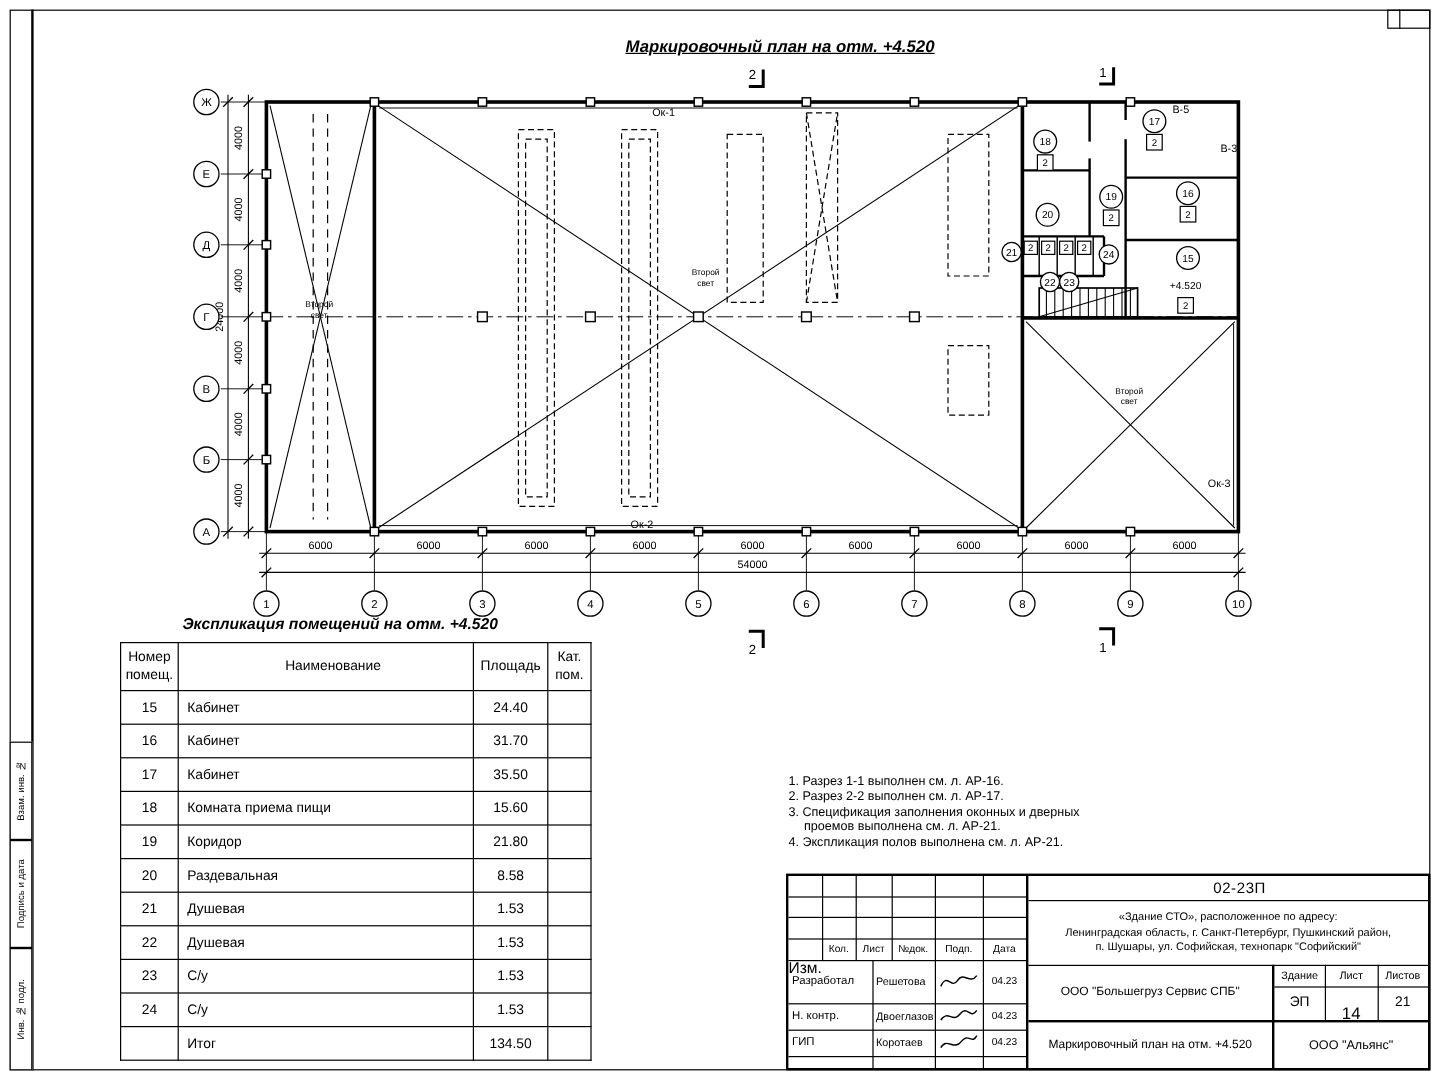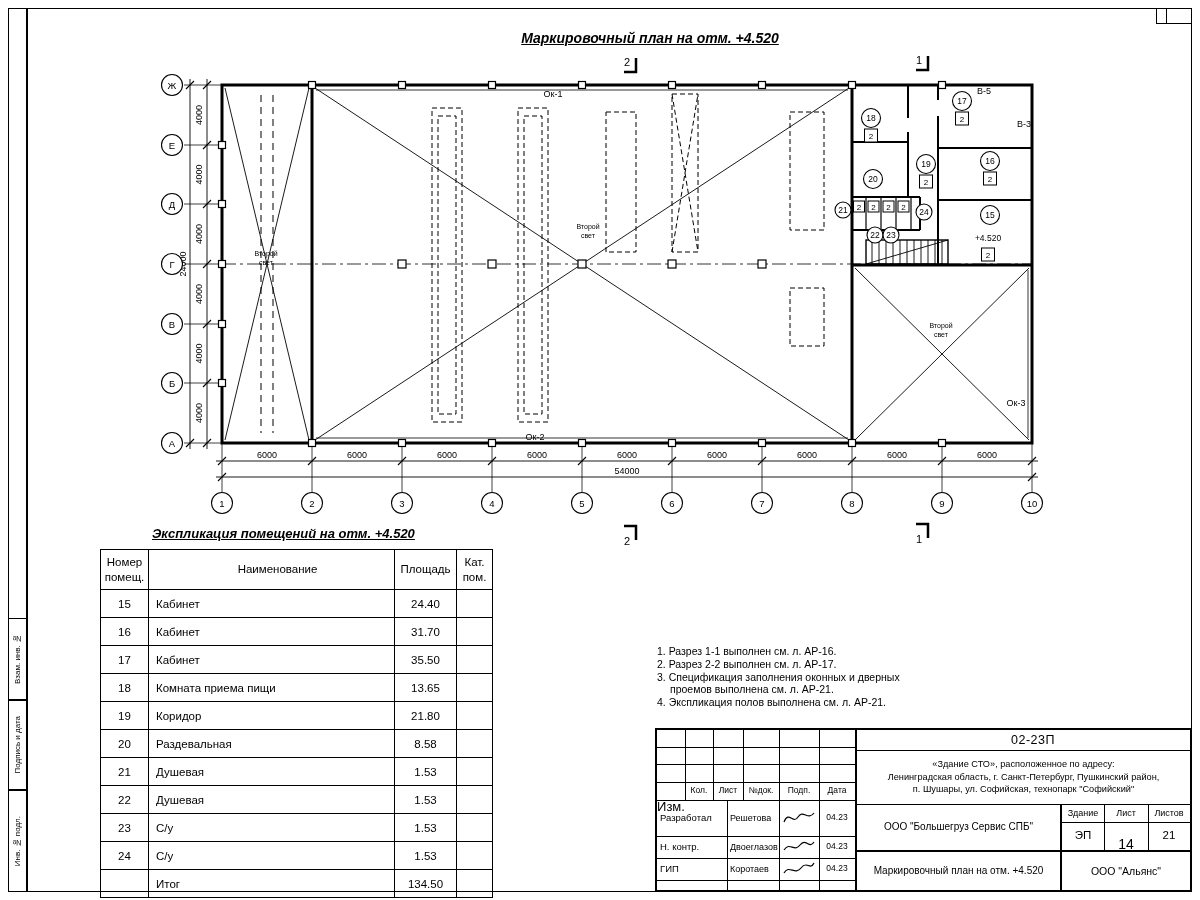--- a/index.html
+++ b/index.html
@@ -15,21 +15,21 @@
   .outer-frame { position: absolute; left: 8px; top: 8px; width: 1184px; height: 884px;
                  border: 1.5px solid #000; }
   .corner-box { position: absolute; left: 1156px; top: 8px; width: 36px; height: 16px;
                 border: 1px solid #000; }
 
   .plan-title { position: absolute; left: 470px; top: 30px; width: 360px; text-align: center;
                 font-size: 14px; font-weight: bold; font-style: italic; text-decoration: underline; }
 
   .schedule-wrap { position: absolute; left: 100px; top: 512px; }
   .schedule-title { font-size: 13px; font-weight: bold; font-style: italic;
-                    text-decoration: underline; margin: 14px 0 8px 52px; white-space: nowrap; }
+                    margin: 0 0 8px 52px; white-space: nowrap; }
   table.schedule { border-collapse: collapse; table-layout: fixed; width: 392px; }
   .schedule th, .schedule td { border: 1px solid #000; font-size: 11.5px; font-weight: normal; overflow: hidden; }
   .schedule th { height: 40px; text-align: center; line-height: 1.25; }
   .schedule td { height: 28px; }
   .col-num { width: 48px; } .col-name { width: 246px; padding-left: 12px; } .col-area { width: 62px; } .col-cat { width: 36px; }
   td.c-num, td.c-area { text-align: center; }
   td.c-name { padding-left: 7px; text-align: left; }
 
   .notes { position: absolute; left: 657px; top: 645px; width: 272px;
            font-size: 10.5px; line-height: 1.22; }
@@ -384,21 +384,21 @@
       </tr>
       <tr>
         <td class="c-num">17</td>
         <td class="c-name">Кабинет</td>
         <td class="c-area">35.50</td>
         <td class="c-cat"></td>
       </tr>
       <tr>
         <td class="c-num">18</td>
         <td class="c-name">Комната приема пищи</td>
-        <td class="c-area">13.65</td>
+        <td class="c-area">15.60</td>
         <td class="c-cat"></td>
       </tr>
       <tr>
         <td class="c-num">19</td>
         <td class="c-name">Коридор</td>
         <td class="c-area">21.80</td>
         <td class="c-cat"></td>
       </tr>
       <tr>
         <td class="c-num">20</td>

